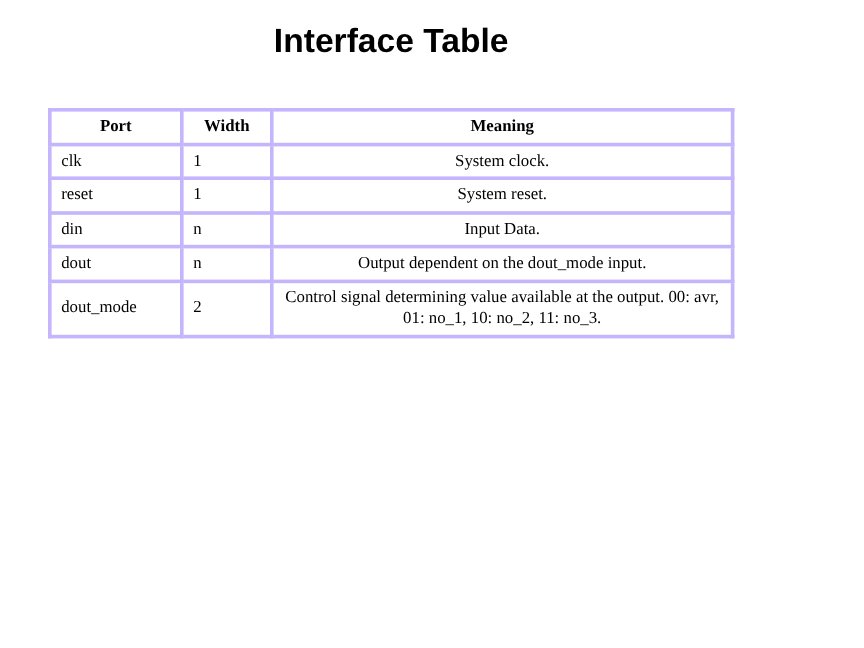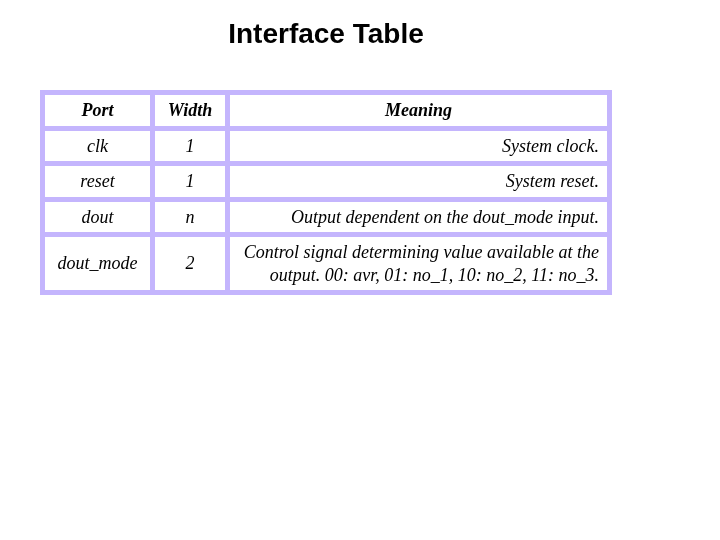--- a/index.html
+++ b/index.html
@@ -23,36 +23,35 @@
     font-size: 28px;
     text-align: center;
     margin: 0 0 40px 0;
   }
   table.iface {
     width: 100%;
     border-collapse: collapse;
     table-layout: fixed;
   }
   table.iface th, table.iface td {
-    border: 5px solid #c4b5fd;
+    border: 3px solid #c4b5fd;
     padding: 4px 8px;
-    font-size: 18px;
+    font-size: 14px;
     line-height: 1.25;
     vertical-align: middle;
-    font-style: italic;
   }
   table.iface th {
     font-weight: bold;
     text-align: center;
   }
   col.c-port { width: 110px; }
   col.c-width { width: 75px; }
   col.c-meaning { }
-  td.port, td.width { text-align: center; }
-  td.meaning { text-align: right; }
+  td.port, td.width { text-align: left; }
+  td.meaning { text-align: center; }
 </style>
 </head>
 <body>
 
 <div class="page">
   <h1 class="title">Interface Table</h1>
 
   <table class="iface">
     <colgroup>
       <col class="c-port">
@@ -71,20 +70,25 @@
         <td class="port">clk</td>
         <td class="width">1</td>
         <td class="meaning">System clock.</td>
       </tr>
       <tr>
         <td class="port">reset</td>
         <td class="width">1</td>
         <td class="meaning">System reset.</td>
       </tr>
       <tr>
+        <td class="port">din</td>
+        <td class="width">n</td>
+        <td class="meaning">Input Data.</td>
+      </tr>
+      <tr>
         <td class="port">dout</td>
         <td class="width">n</td>
         <td class="meaning">Output dependent on the dout_mode input.</td>
       </tr>
       <tr>
         <td class="port">dout_mode</td>
         <td class="width">2</td>
         <td class="meaning">Control signal determining value available at the output. 00: avr, 01: no_1, 10: no_2, 11: no_3.</td>
       </tr>
     </tbody>

